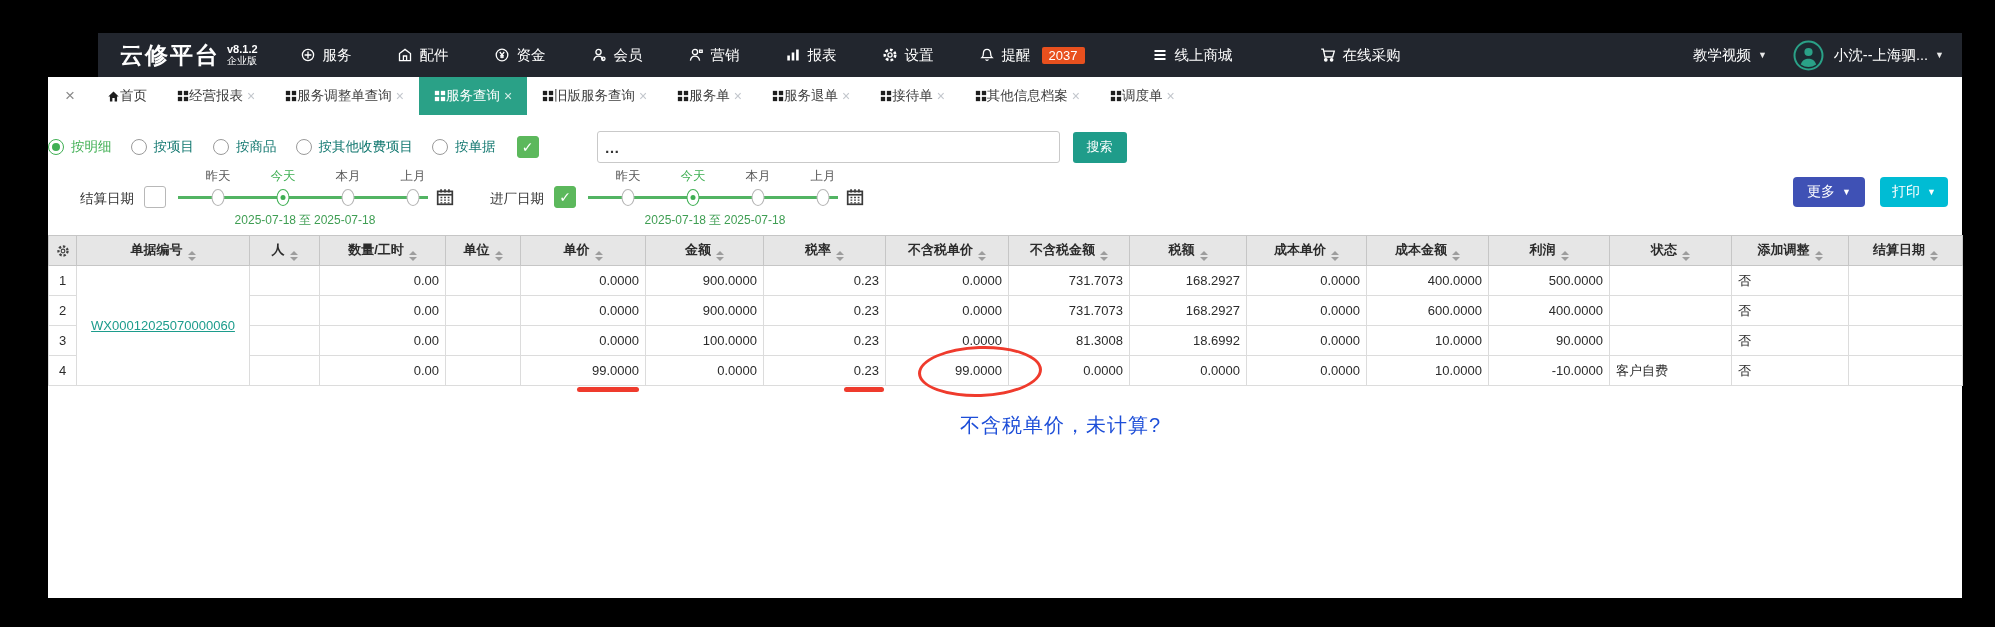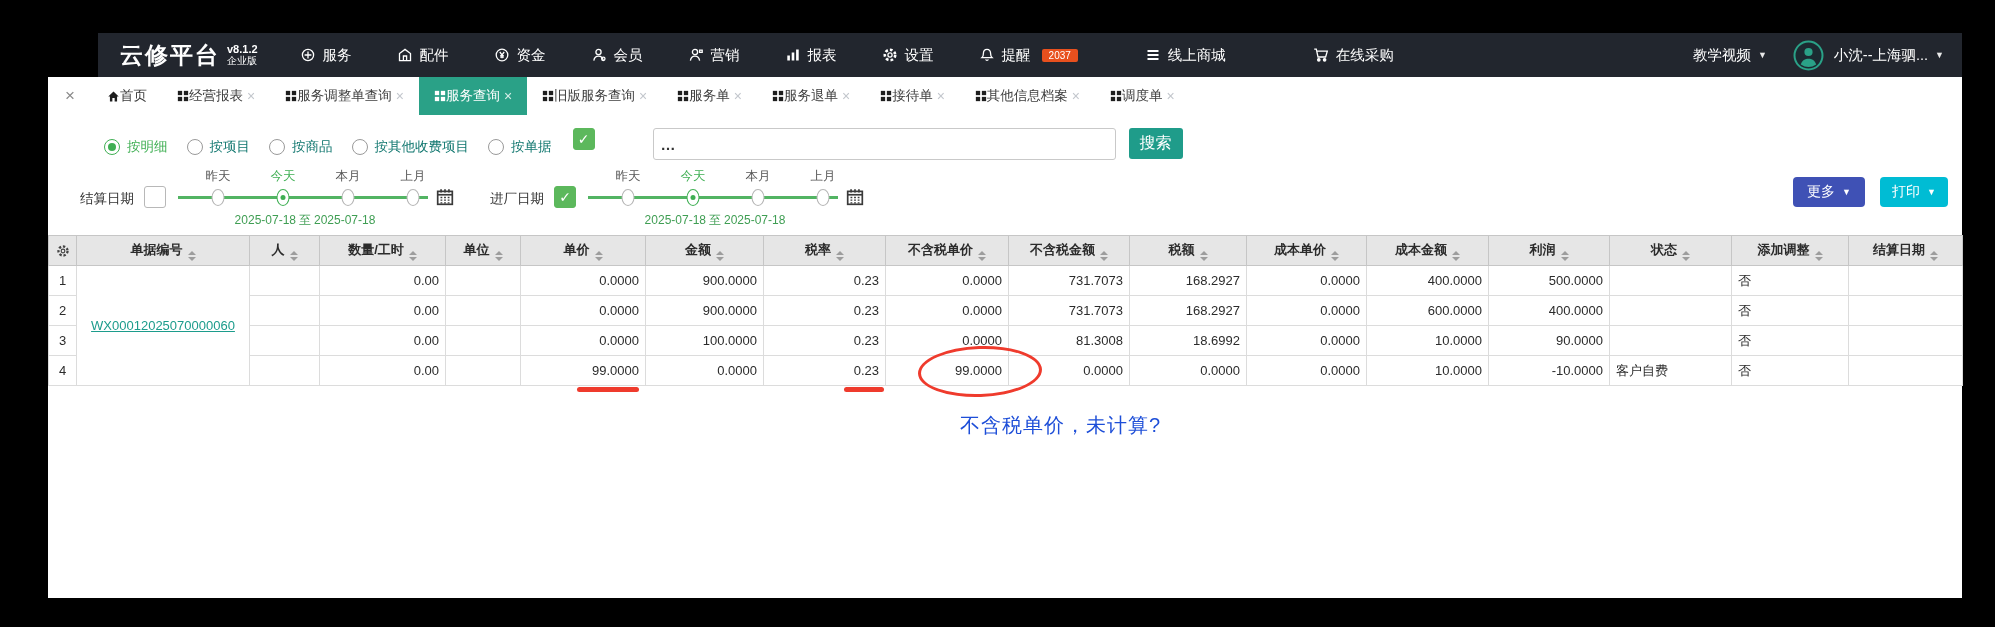--- a/index.html
+++ b/index.html
@@ -14,54 +14,54 @@
     position:absolute;left:98px;top:33px;width:1864px;height:44px;
     background:#22262e;color:#fff;display:flex;align-items:center;
   }
   .logo{font-size:23px;font-weight:700;letter-spacing:2px;margin-left:22px;white-space:nowrap}
   .ver{margin-left:7px;line-height:1.05;white-space:nowrap}
   .ver .v1{font-size:11px;font-weight:700}
   .ver .v2{font-size:10px}
   .nav-menu{display:flex;align-items:center;margin-left:42px}
   .nav-item{display:flex;align-items:center;gap:7px;font-size:14.5px;margin-right:45px;cursor:pointer;white-space:nowrap}
   .nav-item .nicon{color:#fff;display:flex}
-  .badge{background:#e8501e;color:#fff;font-size:10px;padding:1px 7px;border-radius:2px;margin-left:4px}
+  .badge{background:#e8501e;color:#fff;font-size:13px;padding:1px 7px;border-radius:2px;margin-left:4px}
   .gap-big{margin-left:22px}
   .nav-right{margin-left:auto;display:flex;align-items:center;margin-right:18px}
   .nav-link{font-size:14.5px;display:flex;align-items:center;gap:7px;cursor:pointer;white-space:nowrap}
   .caret{font-size:9px;color:#e8e8e8}
   .avatar{margin:0 10px 0 26px;cursor:pointer}
   
   #tabbar{
     position:absolute;left:48px;top:77px;width:1914px;height:38px;background:#fff;
     border-bottom:2px solid #2aa187;display:flex;align-items:stretch;
   }
   .closeall{width:44px;display:flex;align-items:center;justify-content:center;color:#8a8a8a;font-size:17px;cursor:pointer}
   .tab{display:flex;align-items:center;padding:0 15px;font-size:13.5px;color:#3c3c3c;cursor:pointer;white-space:nowrap}
   .tab .gicon{color:#1e1e1e;display:flex}
   .tab .close{color:#c2c6cc;font-size:14px;margin-left:4px;cursor:pointer}
   .tab.active{background:#2aa187;color:#fff}
   .tab.active .gicon{color:#fff}
   .tab.active .close{color:#d8efe9}
   
   #content{position:absolute;left:48px;top:115px;width:1914px;height:483px;background:#fff;}
   
-  #frow1{position:absolute;left:0;top:13px;right:0;height:38px;display:flex;padding-left:56px}
+  #frow1{position:absolute;left:0;top:13px;right:0;height:38px;display:flex;align-items:center;}
   .ritem{display:flex;align-items:center;gap:7px;margin-right:19px;cursor:pointer}
   .radio{width:16px;height:16px;border:1.5px solid #9a9a9a;border-radius:50%;background:#fff;box-sizing:border-box}
   .radio.sel{border-color:#3faf53;display:flex;align-items:center;justify-content:center}
   .radio.sel::after{content:"";width:8px;height:8px;border-radius:50%;background:#3faf53}
   .rlabel{font-size:13.5px;color:#0f766e}
   .ritem.sel .rlabel{color:#3faf53}
   .cb{width:22px;height:22px;border:1.5px solid #b8b8b8;border-radius:3px;background:#fff;box-sizing:border-box;cursor:pointer;display:flex;align-items:center;justify-content:center}
   .cb.on{background:#5cb85c;border-color:#5cb85c;color:#fff;font-size:14px;font-weight:700}
   #docbox{margin-left:58px;width:463px;height:32px;border:1px solid #c9c9c9;border-radius:3px;display:flex;align-items:center;background:#fff;box-sizing:border-box}
   #docbox input{flex:1;border:0;outline:none;font-size:14px;color:#222;padding:0 10px;height:28px;font-family:inherit;background:transparent}
   .dots-btn{width:30px;text-align:center;color:#333;font-size:15px;font-weight:700;cursor:pointer;letter-spacing:1px}
-  .btn-search{margin-left:13px;width:54px;height:31px;background:#1f9c8a;color:#fff;border:0;border-radius:3px;font-size:16px;cursor:pointer;font-family:Liberation Mono, monospace}
+  .btn-search{margin-left:13px;width:54px;height:31px;background:#1f9c8a;color:#fff;border:0;border-radius:3px;font-size:13px;cursor:pointer;font-family:Liberation Mono, monospace}
   
   #frow2{position:absolute;left:0;top:50px;right:230px;height:66px;display:flex;align-items:flex-start;padding-left:32px}
   .dlabel{font-size:13.5px;color:#333;margin-top:25px;white-space:nowrap}
   .dgroup{display:flex;align-items:flex-start}
   .dgroup .cb{margin-top:21px;margin-left:10px}
   .timeline{position:relative;width:300px;height:64px;margin-left:8px}
   .tl-line{position:absolute;left:4px;top:31px;width:250px;height:3px;background:#52b463}
   .tl-lab{position:absolute;top:3px;transform:translateX(-50%);font-size:12.5px;color:#555;cursor:pointer;white-space:nowrap}
   .tl-lab.sel{color:#3faf53}
   .tl-dot{position:absolute;top:24px;width:13px;height:17px;border:1.5px solid #b5b5b5;border-radius:50%;background:#fff;box-sizing:border-box;cursor:pointer;transform:translateX(-50%)}

